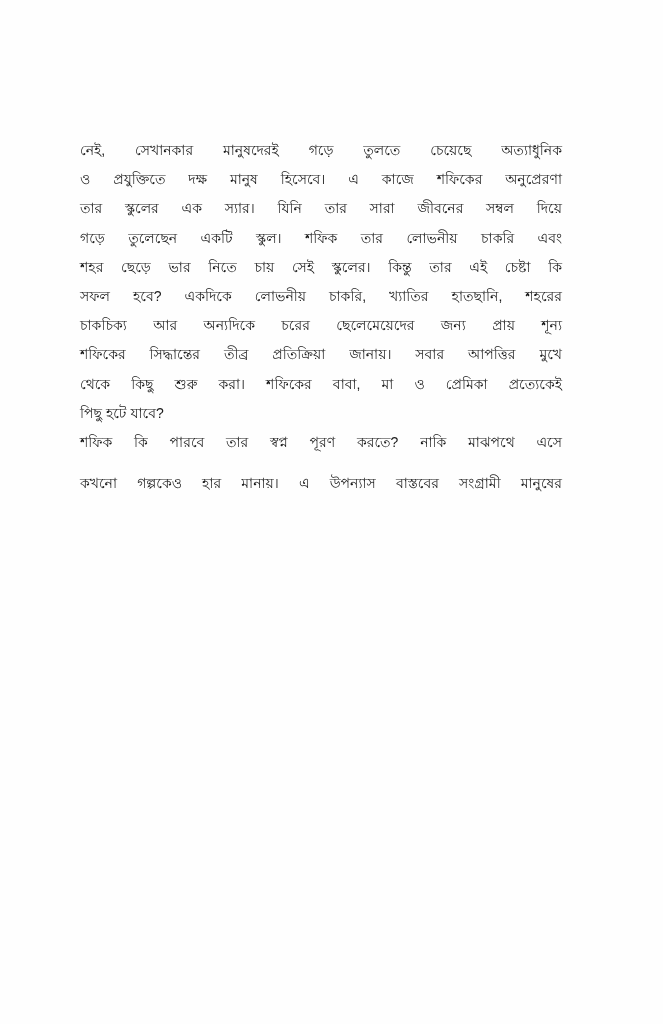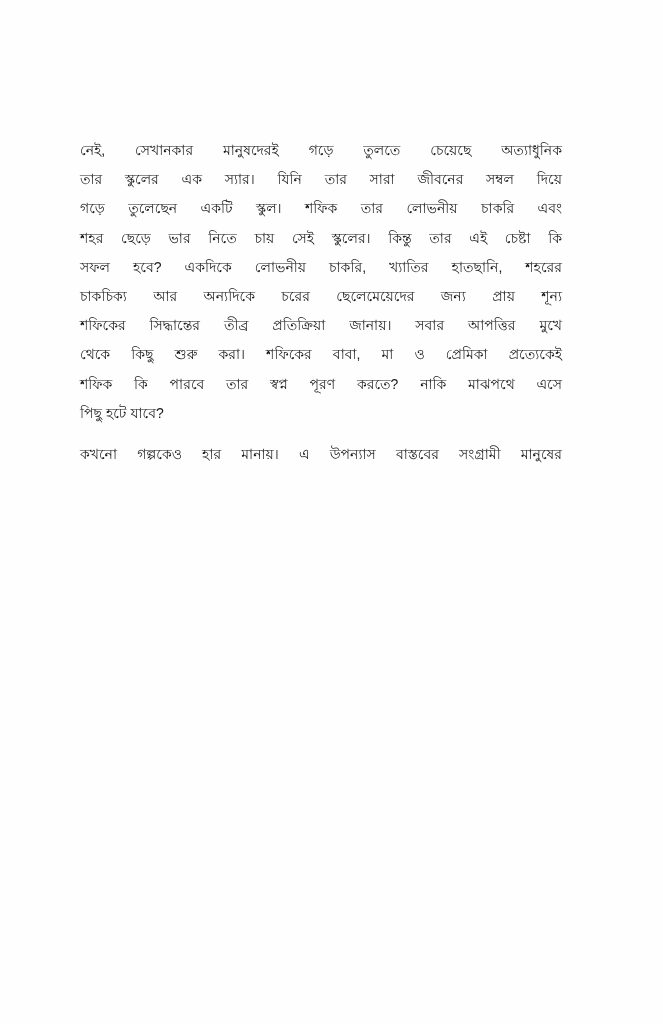--- a/index.html
+++ b/index.html
@@ -51,29 +51,30 @@
     }
   </style>
 </head>
 <body>
 
 <div class="page">
   <div class="text-block">
 
     <p class="para">
       <span class="line">নেই, সেখানকার মানুষদেরই গড়ে তুলতে চেয়েছে অত্যাধুনিক</span>
+      <span class="line">ও প্রযুক্তিতে দক্ষ মানুষ হিসেবে। এ কাজে শফিকের অনুপ্রেরণা</span>
       <span class="line">তার স্কুলের এক স্যার। যিনি তার সারা জীবনের সম্বল দিয়ে</span>
       <span class="line">গড়ে তুলেছেন একটি স্কুল। শফিক তার লোভনীয় চাকরি এবং</span>
       <span class="line">শহর ছেড়ে ভার নিতে চায় সেই স্কুলের। কিন্তু তার এই চেষ্টা কি</span>
       <span class="line">সফল হবে? একদিকে লোভনীয় চাকরি, খ্যাতির হাতছানি, শহরের</span>
       <span class="line">চাকচিক্য আর অন্যদিকে চরের ছেলেমেয়েদের জন্য প্রায় শূন্য</span>
       <span class="line">শফিকের সিদ্ধান্তের তীব্র প্রতিক্রিয়া জানায়। সবার আপত্তির মুখে</span>
       <span class="line">থেকে কিছু শুরু করা। শফিকের বাবা, মা ও প্রেমিকা প্রত্যেকেই</span>
+      <span class="line last">পিছু হটে যাবে?</span>
       <span class="line">শফিক কি পারবে তার স্বপ্ন পূরণ করতে? নাকি মাঝপথে এসে</span>
-      <span class="line last">পিছু হটে যাবে?</span>
     </p>
 
     <p class="para">
       <span class="line">কখনো গল্পকেও হার মানায়। এ উপন্যাস বাস্তবের সংগ্রামী মানুষের</span>
     </p>
 
   </div>
 </div>
 
 </body></html>

